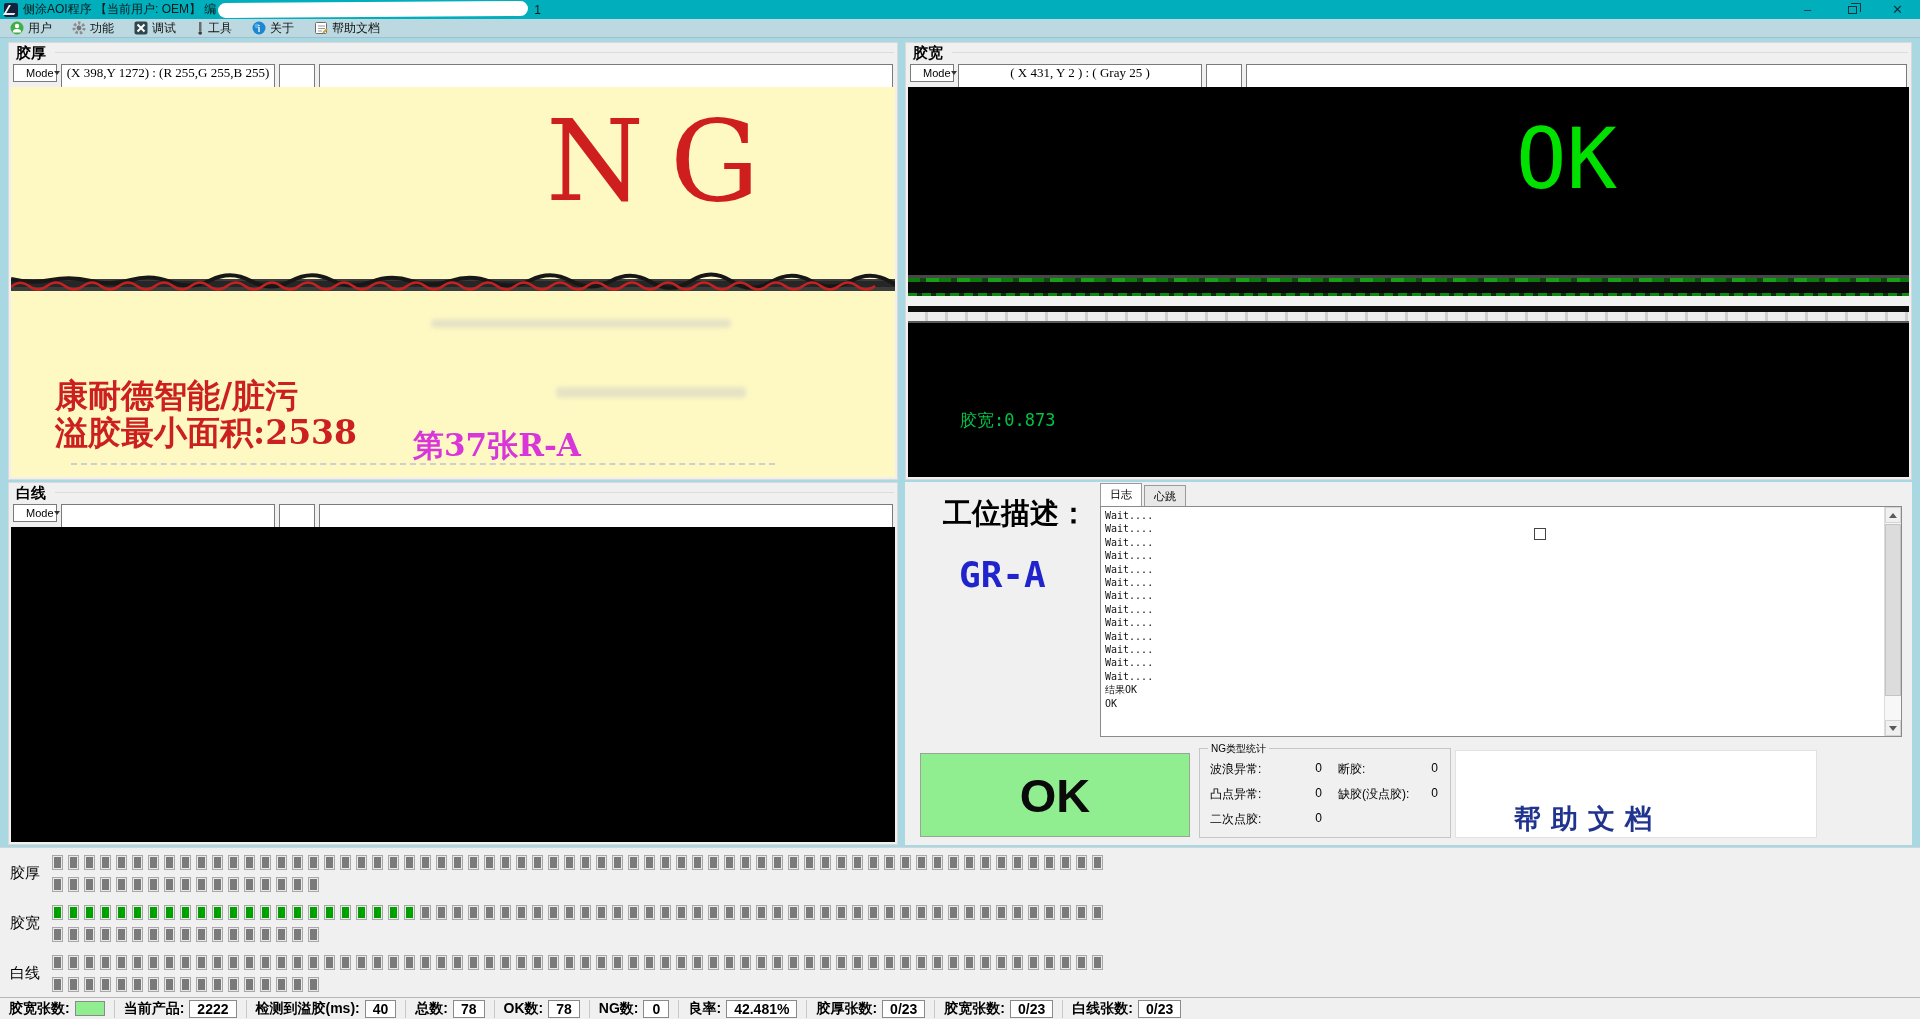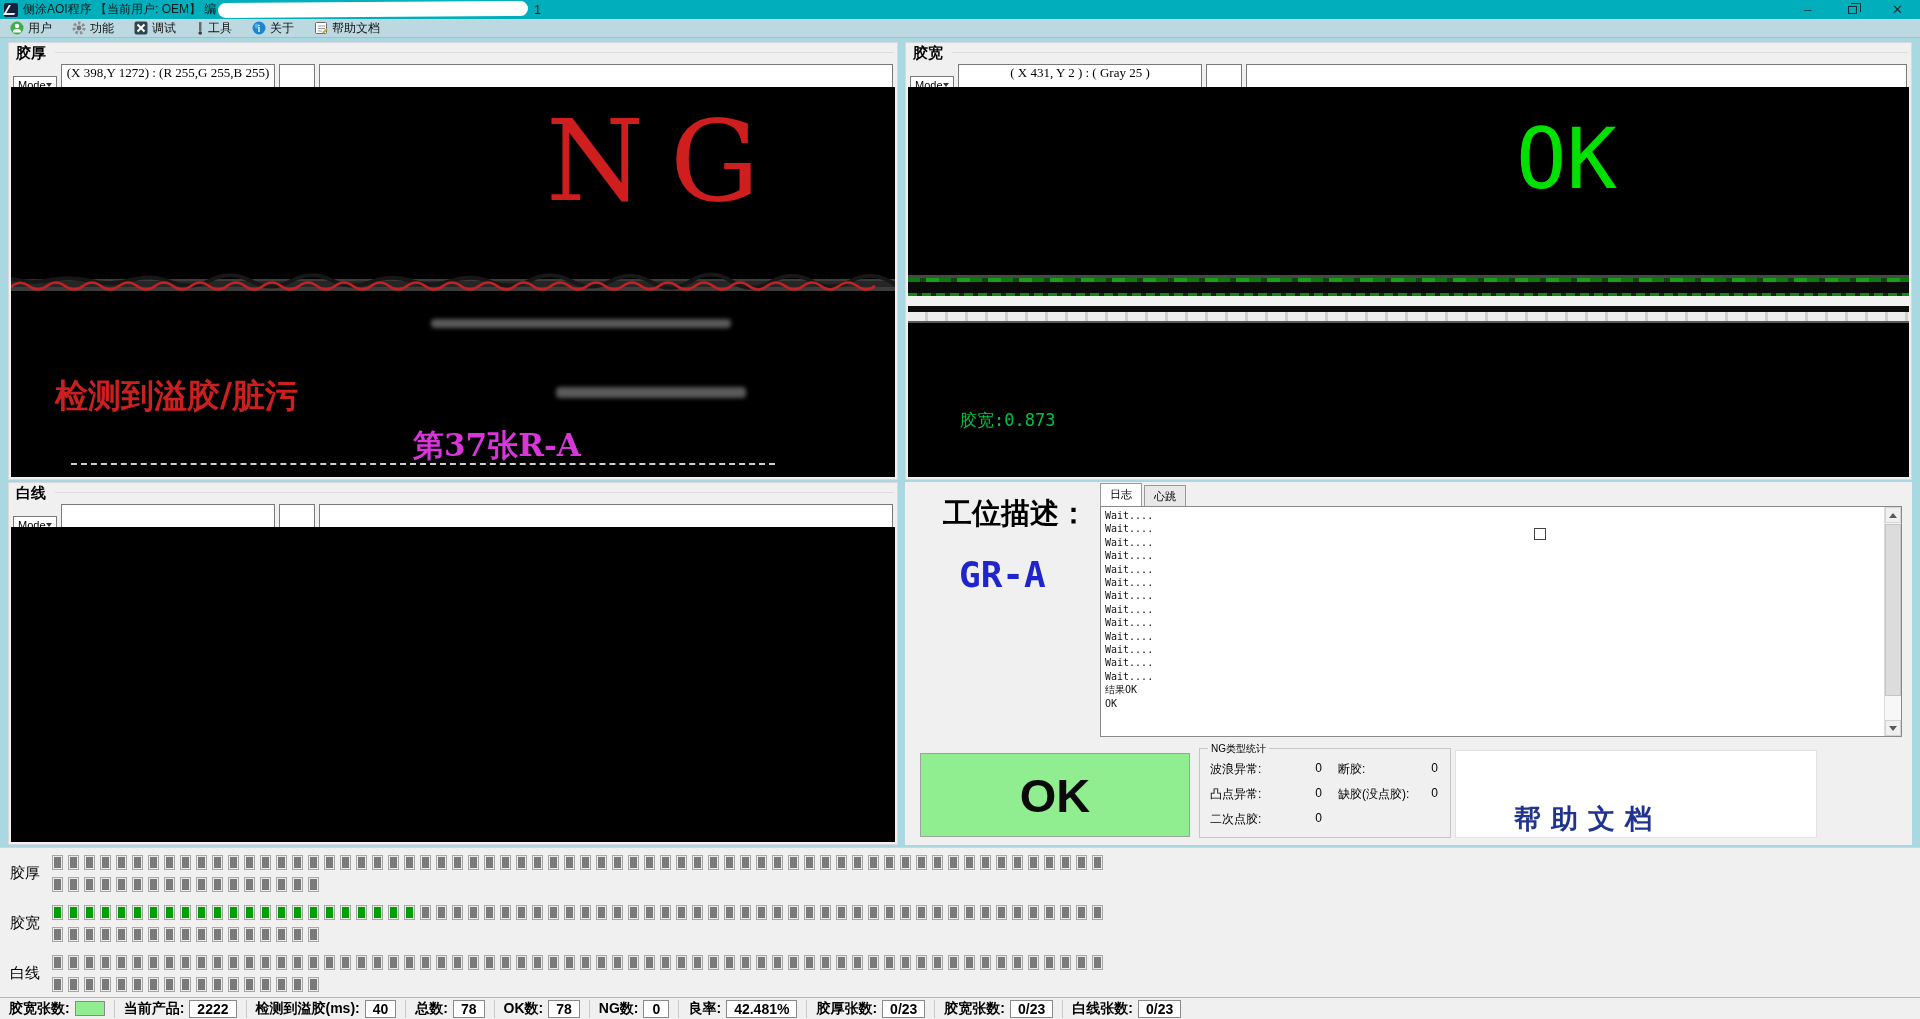--- a/index.html
+++ b/index.html
@@ -33,30 +33,30 @@
   .panel { position:absolute; background:#f0f0f0; border:1px solid #d9d9d9; }
   .panel-tl { left:8px;   top:42px;  width:890px;  height:438px; }
   .panel-tr { left:905px; top:42px;  width:1007px; height:438px; }
   .panel-bl { left:8px;   top:482px; width:890px;  height:363px; }
   .region-br{ left:905px; top:482px; width:1007px; height:363px; border:none; }
 
   .panel-header { position:absolute; top:1px; left:7px; font-size:15px; font-weight:bold; color:#000; z-index:2; }
   .legend-line { position:absolute; top:9px; left:46px; right:3px; border-top:1px solid #dcdcdc; }
 
   .mode-row { position:absolute; top:21px; left:4px; right:4px; height:18px; }
-  .mode-btn { position:absolute; left:0; top:12px; width:44px; height:18px; background:#fff;
+  .mode-btn { position:absolute; left:0; top:0; width:44px; height:18px; background:#fff;
     border:1px solid #7a7a7a; font-size:11px; display:flex; align-items:center;
-    justify-content:space-between; padding:0 4px; }
+    justify-content:space-between; padding:0 12px; }
   .mode-arrow { width:0; height:0; border-left:3.5px solid transparent;
     border-right:3.5px solid transparent; border-top:4px solid #333; }
   .box { position:absolute; top:0; height:36px; background:#fff; border:1px solid #7a7a7a; }
   .readout { text-align:center; font-family:"Liberation Serif","DejaVu Serif",serif;
     font-size:13px; line-height:16px; color:#000; }
   .panel-img { position:absolute; left:2px; right:2px; top:44px; bottom:2px; overflow:hidden; }
-  .img-white { background:#000000; } .img-black { background:#000; }
+  .img-white { background:#fef9c3; } .img-black { background:#000; }
 
   
   .ng-text { position:absolute; left:535px; top:18px; font-family:"DejaVu Serif","Liberation Serif",serif;
     font-size:112px; line-height:1; color:#cf1e1e; letter-spacing:26px; }
   .smudge { position:absolute; background:#c9c9c9; opacity:.45; filter:blur(2px); border-radius:4px; }
   .stripe-l { position:absolute; left:0; right:0; top:184px; height:28px; }
   .red-lines { position:absolute; left:44px; top:290px; font-family:"DejaVu Serif","Liberation Serif",serif;
     font-size:33px; font-weight:bold; color:#cc2020; line-height:37px; white-space:nowrap; }
   .frame-tag { position:absolute; left:402px; top:338px; font-family:"DejaVu Serif","Liberation Serif",serif;
     font-size:31px; font-weight:bold; color:#d936d9; white-space:nowrap; }
@@ -247,21 +247,22 @@
     <div class="ng-text">NG</div>
     <div class="smudge" style="left:420px; top:232px; width:300px; height:9px;"></div>
     <div class="smudge" style="left:545px; top:300px; width:190px; height:11px;"></div>
     <svg class="stripe-l" width="886" height="28" viewBox="0 0 886 28" preserveAspectRatio="none">
       <rect x="0" y="8" width="886" height="12" fill="#3c3c3c"></rect>
       <rect x="0" y="10" width="886" height="6" fill="#262626"></rect>
       <path d="M0,8 q20,5 40,1 t40,1 t40,-1 t40,2 t40,-2 t40,1 t40,0 t40,-1 t40,2 t40,-1 t40,0 t40,1 t40,-2 t40,1 t40,0 t40,1 t40,-1 t40,0 t40,1 t40,-1 t40,0 t40,1 t26,0" fill="none" stroke="#171717" stroke-width="4"></path>
       <path d="M0,16 q9,-8 18,-1 t18,0 t18,0 t18,0 t18,0 t18,0 t18,0 t18,0 t18,0 t18,0 t18,0 t18,0 t18,0 t18,0 t18,0 t18,0 t18,0 t18,0 t18,0 t18,0 t18,0 t18,0 t18,0 t18,0 t18,0 t18,0 t18,0 t18,0 t18,0 t18,0 t18,0 t18,0 t18,0 t18,0 t18,0 t18,0 t18,0 t18,0 t18,0 t18,0 t18,0 t18,0 t18,0 t18,0 t18,0 t18,0 t18,0 t18,0" fill="none" stroke="#c42222" stroke-width="2.5"></path>
     </svg>
     <div class="red-lines">
-      <div>检测到溢胶/脏污</div>
+      <div>康耐德智能/脏污</div>
+      <div>溢胶最小面积:2538</div>
     </div>
     <div class="frame-tag">第37张R-A</div>
     <div class="dash-hint"></div>
   </div>
 </div>
 
 <div class="panel panel-tr">
   <div class="panel-header">胶宽</div>
   <div class="legend-line"></div>
   <div class="mode-row">

